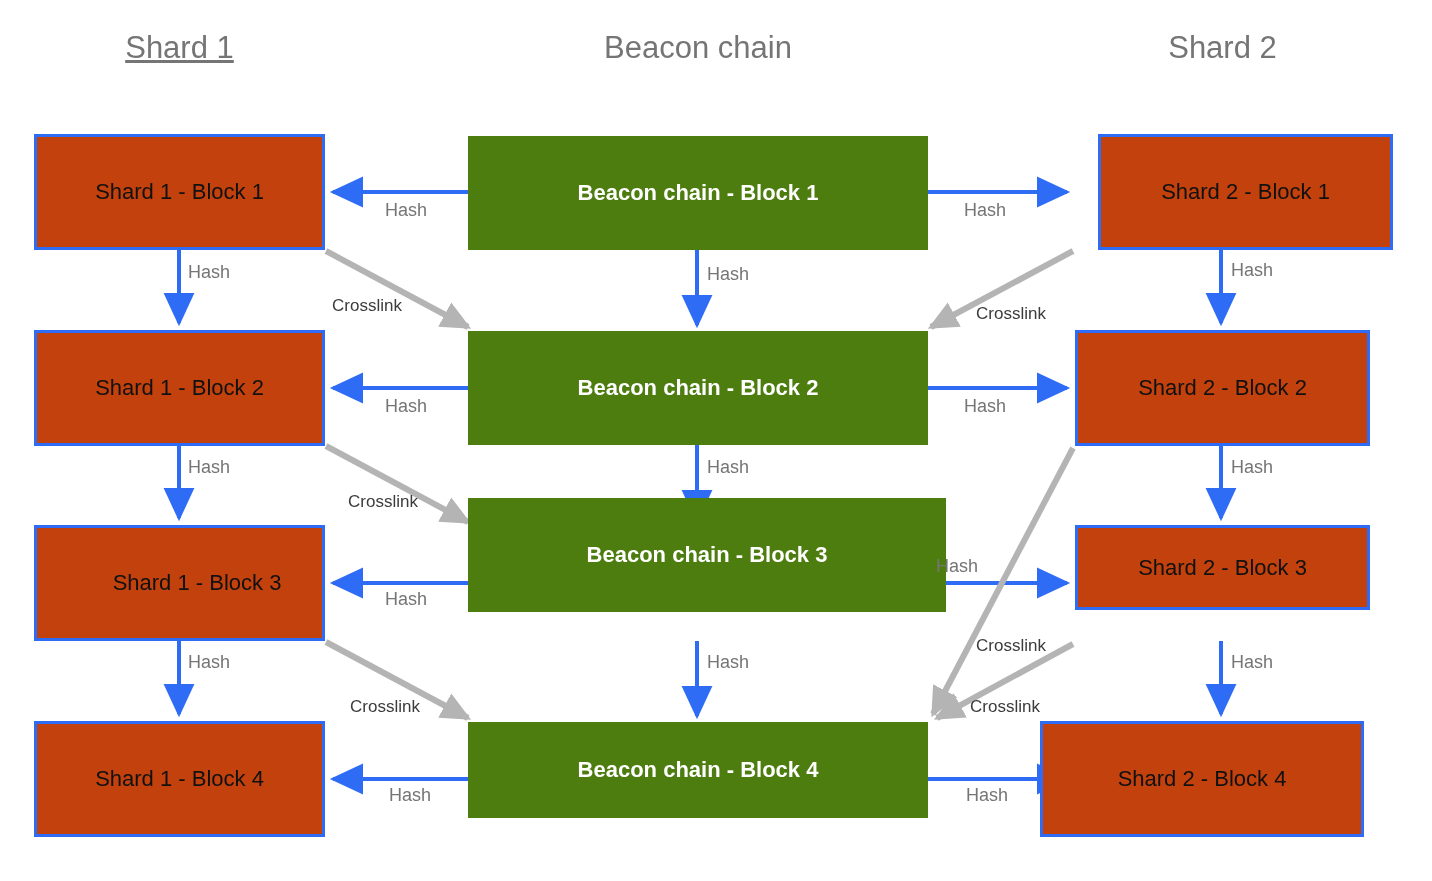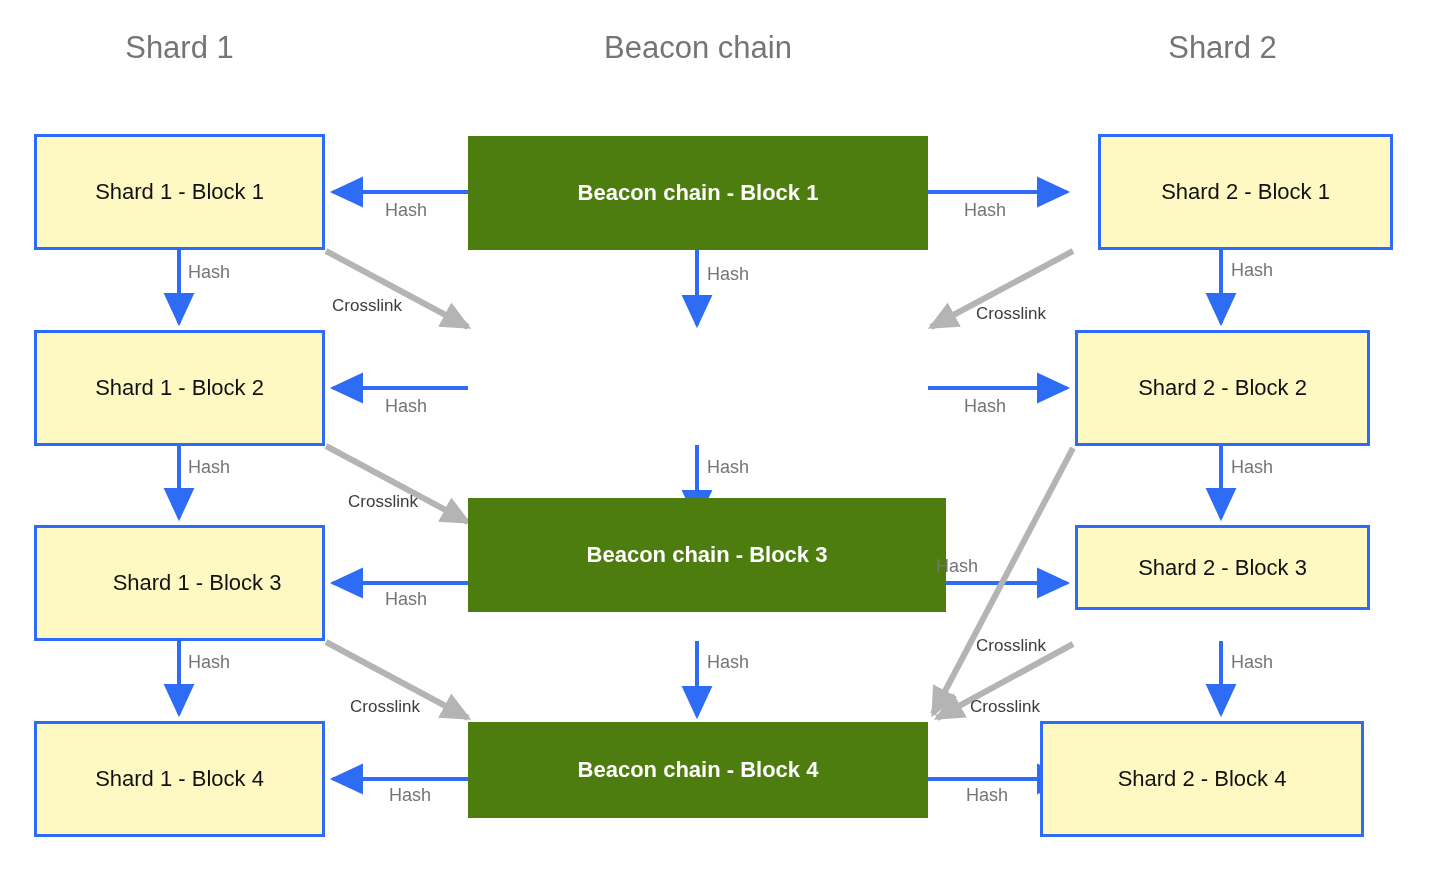--- a/index.html
+++ b/index.html
@@ -35,21 +35,21 @@
   }
   .node {
     position: absolute;
     box-sizing: border-box;
     display: flex;
     align-items: center;
     justify-content: center;
     text-align: center;
   }
   .node.shard {
-    background: #fef9c3;
+    background: #c2410c;
     border: 3px solid #2f6cf6;
     color: #111111;
     font-size: 22px;
     font-weight: 400;
   }
   .node.beacon {
     background: #4d7c0f;
     border: none;
     color: #ffffff;
     font-size: 22px;
@@ -64,21 +64,21 @@
   .edge-label.crosslink {
     color: #3c3c3c;
     font-size: 17px;
   }
 </style>
 </head>
 <body>
 
 <div id="canvas">
 
-  <div class="col-title" style="left:34px;  top:30px; width:291px;">Shard 1</div>
+  <div class="col-title" style="left:34px;  top:30px; width:291px;text-decoration:underline;">Shard 1</div>
   <div class="col-title" style="left:468px; top:30px; width:460px;">Beacon chain</div>
   <div class="col-title" style="left:1075px;top:30px; width:295px;">Shard 2</div>
 
   <svg class="edges" viewBox="0 0 1432 881">
     <defs>
       <marker id="bluearrow" markerWidth="9" markerHeight="9" refX="7.6" refY="4.5" orient="auto" markerUnits="strokeWidth">
         <path d="M0,0.6 L8.4,4.5 L0,8.4 z" fill="#2f6cf6"></path>
       </marker>
       <marker id="grayarrow" markerWidth="5.2" markerHeight="5.2" refX="4.4" refY="2.6" orient="auto" markerUnits="strokeWidth">
         <path d="M0,0.3 L5,2.6 L0,4.9 z" fill="#b4b4b4"></path>
@@ -129,20 +129,21 @@
       <line x1="1073" y1="644" x2="937" y2="718"></line>
     </g>
   </svg>
 
   <div class="node shard" style="left:34px; top:134px; width:291px; height:116px;">Shard 1 - Block 1</div>
   <div class="node shard" style="left:34px; top:330px; width:291px; height:116px;">Shard 1 - Block 2</div>
   <div class="node shard" style="left:34px; top:525px; width:291px; height:116px;padding-left:35px;">Shard 1 - Block 3</div>
   <div class="node shard" style="left:34px; top:721px; width:291px; height:116px;">Shard 1 - Block 4</div>
 
   <div class="node beacon" style="left:468px; top:136px; width:460px; height:114px;">Beacon chain - Block 1</div>
+  <div class="node beacon" style="left:468px; top:331px; width:460px; height:114px;">Beacon chain - Block 2</div>
   <div class="node beacon" style="left:468px; top:498px; width:478px; height:114px;">Beacon chain - Block 3</div>
   <div class="node beacon" style="left:468px; top:722px; width:460px; height:96px;">Beacon chain - Block 4</div>
 
   <div class="node shard" style="left:1075px; top:134px; width:295px; height:116px;margin-left:23px;">Shard 2 - Block 1</div>
   <div class="node shard" style="left:1075px; top:330px; width:295px; height:116px;">Shard 2 - Block 2</div>
   <div class="node shard" style="left:1075px; top:525px; width:295px; height:85px;">Shard 2 - Block 3</div>
   <div class="node shard" style="left:1040px; top:721px; width:324px; height:116px;">Shard 2 - Block 4</div>
 
   <div class="edge-label" style="left:385px; top:200px;">Hash</div>
   <div class="edge-label" style="left:385px; top:396px;">Hash</div>

